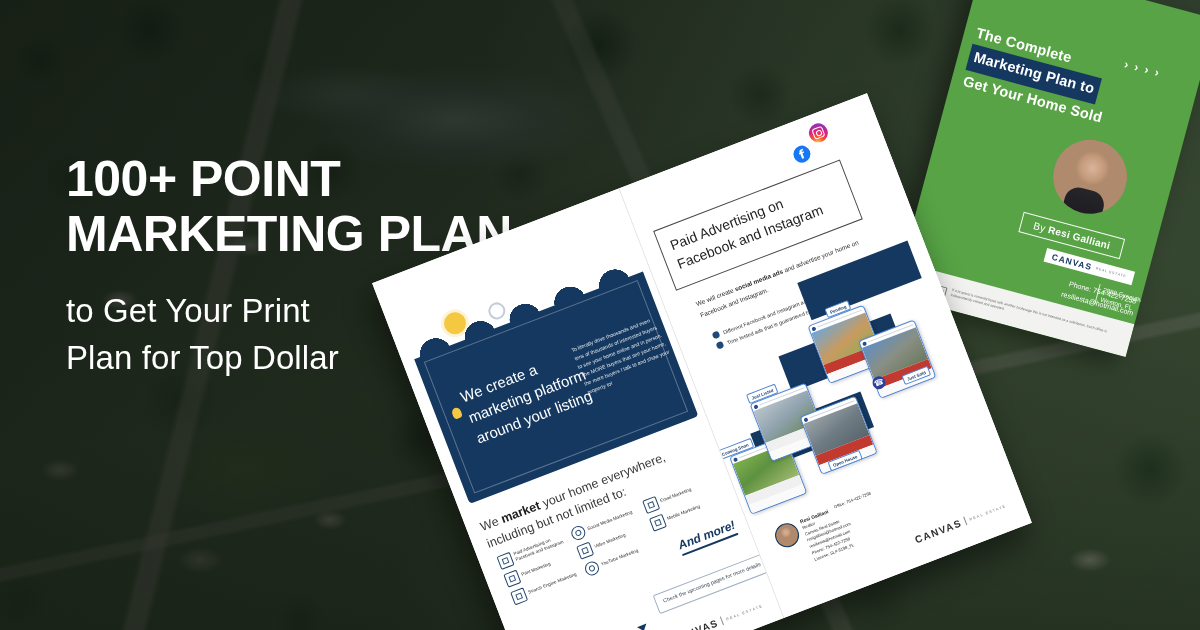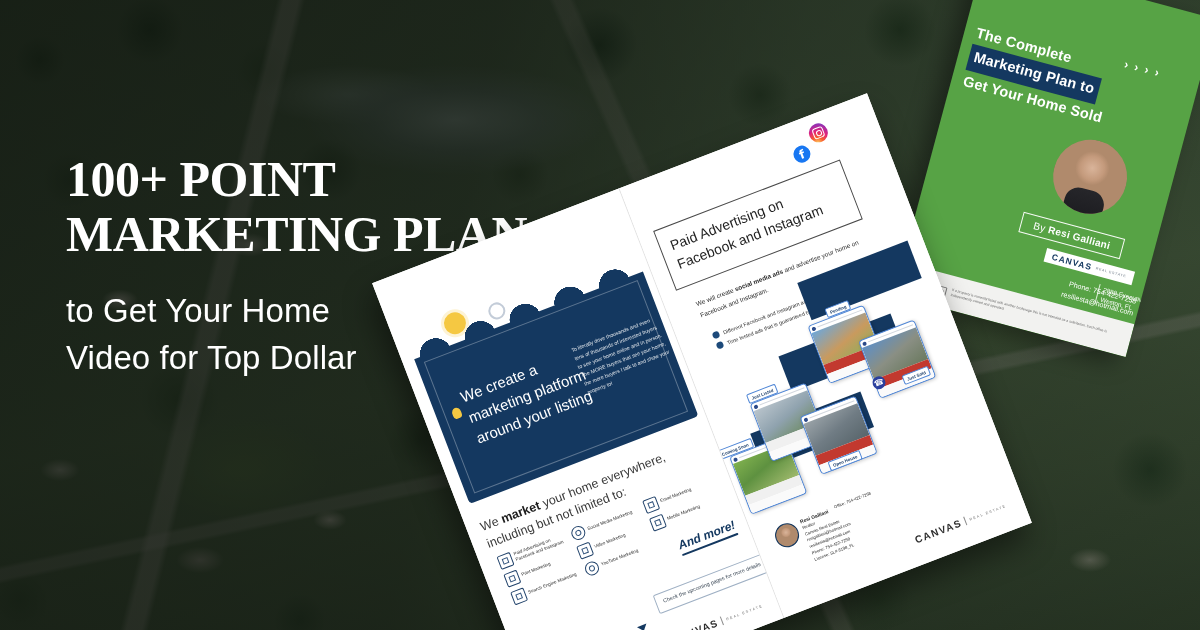--- a/index.html
+++ b/index.html
@@ -83,21 +83,20 @@
   }
   .cta-box-text {
     font-size:41px; line-height:1.02; color:#ffffff;
     font-weight:300; letter-spacing:.2px; white-space:nowrap;
   }
 
   .headline {
     font-size:50px; line-height:1.10; color:#ffffff;
     font-weight:bold; letter-spacing:-.5px;
     text-transform:uppercase;
-    font-family:Liberation Serif, serif;
   }
   .headline .l2 { display:block; }
 
   .subhead {
     margin-top:26px;
     font-size:33px; line-height:1.42; color:#ffffff;
     font-weight:300; letter-spacing:.1px;
   }
   .subhead .s2 { display:block; }
 
@@ -437,22 +436,22 @@
 
   <div class="aerial"></div>
   <div class="scrim"></div>
 
   <div class="hero">
     <div class="headline">
       <span>100+ POINT</span>
       <span class="l2">MARKETING PLAN</span>
     </div>
     <div class="subhead">
-      <span>to Get Your Home</span>
-      <span class="s2">Video for Top Dollar</span>
+      <span>to Get Your Print</span>
+      <span class="s2">Plan for Top Dollar</span>
     </div>
   </div>
 
   <div class="cover">
     <div class="cover-inner">
 
       <div class="chevrons">› › › ›</div>
 
       <div class="cover-title">
         <span>The Complete</span>

